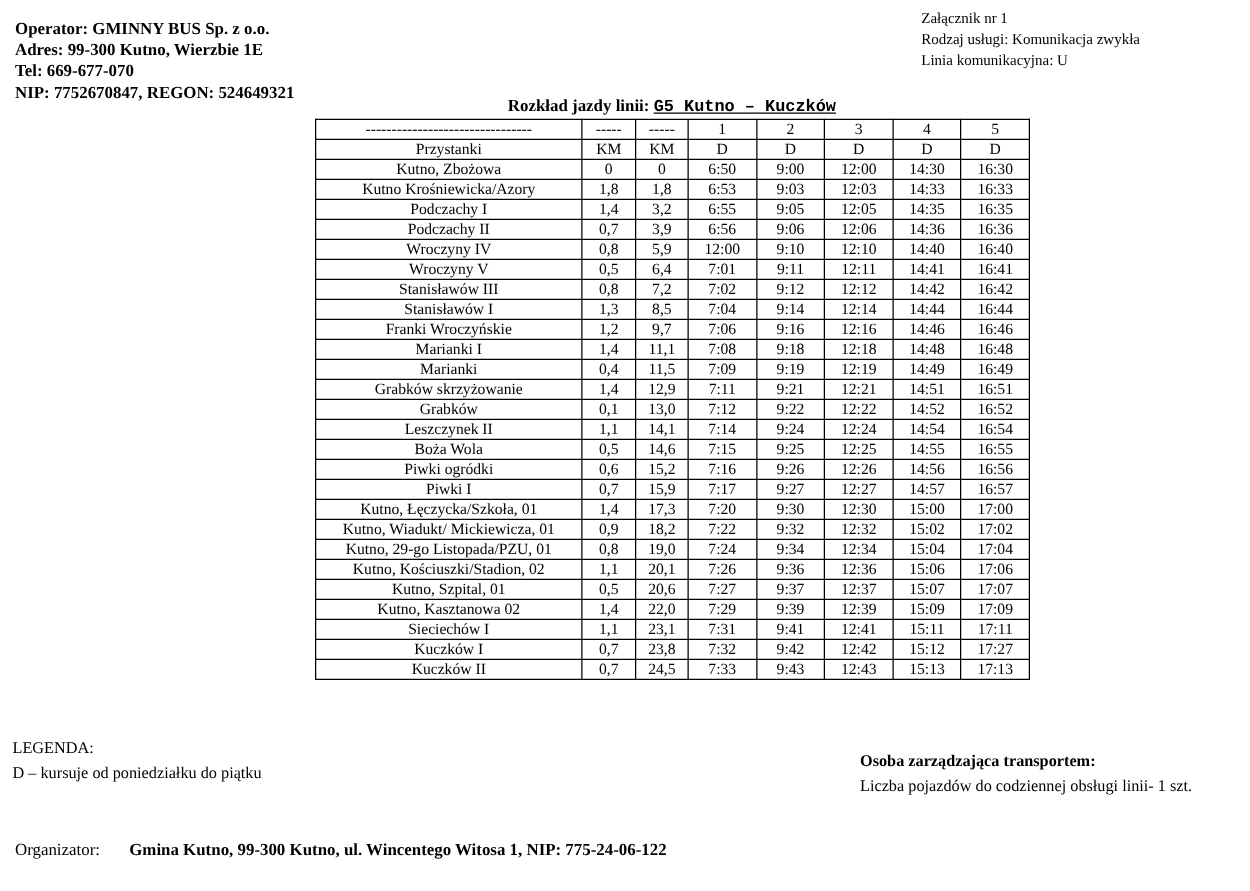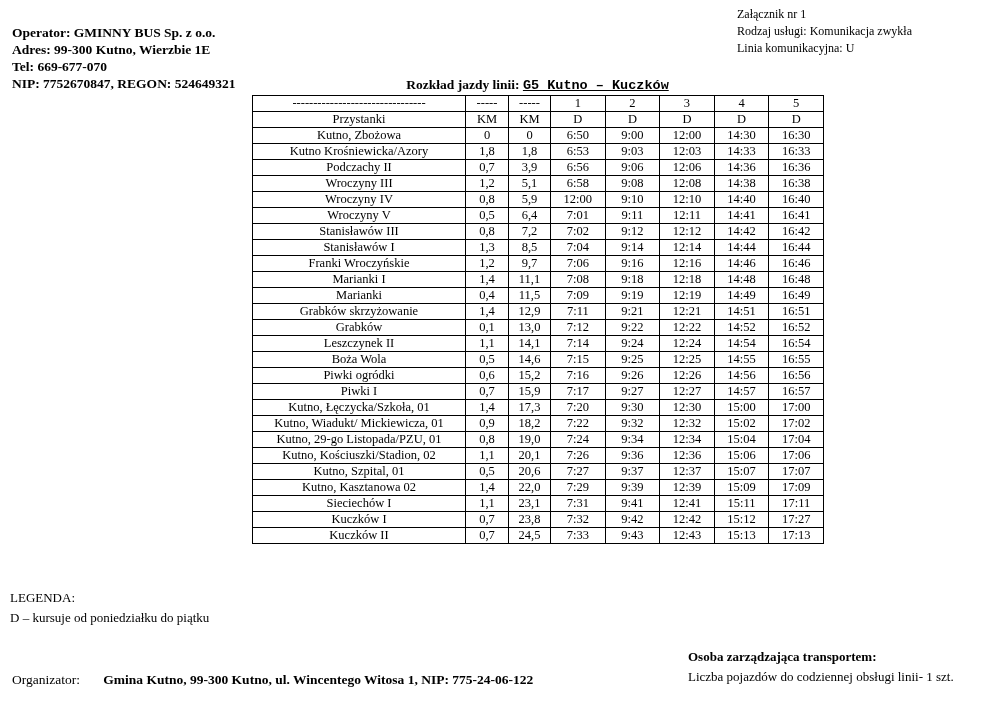--- a/index.html
+++ b/index.html
@@ -10,21 +10,21 @@
     position: relative;
     font-family: "Liberation Serif", serif;
     color: #000000;
     overflow: hidden;
   }
   .page { position: absolute; inset: 0; }
 
   .top-left {
     position: absolute;
     left: 12px;
-    top: 24px;
+    top: 14px;
     font-size: 13.5px;
     font-weight: bold;
     line-height: 17px;
     white-space: nowrap;
   }
   .top-right {
     position: absolute;
     left: 737px;
     top: 6px;
     font-size: 12px;
@@ -79,21 +79,20 @@
     top: 588px;
     font-size: 13px;
     line-height: 20px;
   }
   .manager {
     position: absolute;
     left: 688px;
     top: 599px;
     font-size: 13px;
     line-height: 20px;
-    margin-top: 48px;
   }
   .manager .bold { font-weight: bold; }
 
   .footer {
     position: absolute;
     left: 12px;
     top: 672px;
     font-size: 13.5px;
   }
   .footer .bold { font-weight: bold; margin-left: 20px; }
@@ -169,40 +168,40 @@
             <td>Kutno Krośniewicka/Azory</td>
             <td>1,8</td>
             <td>1,8</td>
             <td>6:53</td>
             <td>9:03</td>
             <td>12:03</td>
             <td>14:33</td>
             <td>16:33</td>
           </tr>
           <tr>
+            <td>Podczachy I</td>
+            <td>1,4</td>
+            <td>3,2</td>
+            <td>6:55</td>
+            <td>9:05</td>
+            <td>12:05</td>
+            <td>14:35</td>
+            <td>16:35</td>
+          </tr>
+          <tr>
             <td>Podczachy II</td>
             <td>0,7</td>
             <td>3,9</td>
             <td>6:56</td>
             <td>9:06</td>
             <td>12:06</td>
             <td>14:36</td>
             <td>16:36</td>
           </tr>
           <tr>
-            <td>Wroczyny III</td>
-            <td>1,2</td>
-            <td>5,1</td>
-            <td>6:58</td>
-            <td>9:08</td>
-            <td>12:08</td>
-            <td>14:38</td>
-            <td>16:38</td>
-          </tr>
-          <tr>
             <td>Wroczyny IV</td>
             <td>0,8</td>
             <td>5,9</td>
             <td>12:00</td>
             <td>9:10</td>
             <td>12:10</td>
             <td>14:40</td>
             <td>16:40</td>
           </tr>
           <tr>

